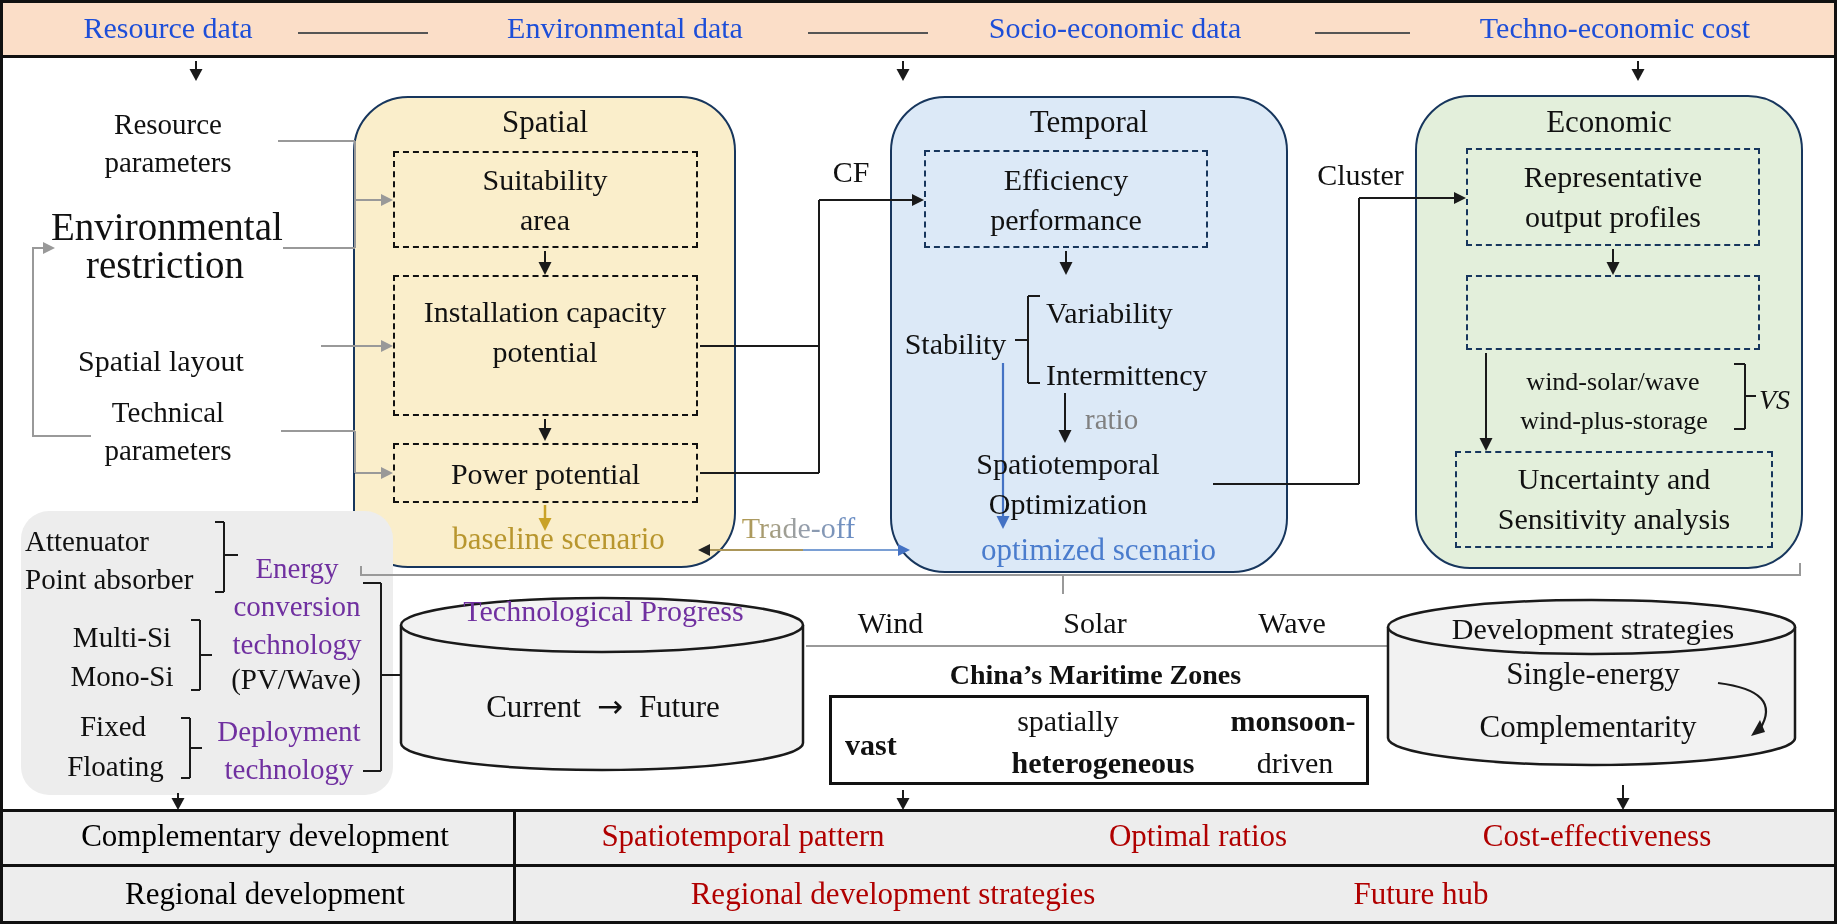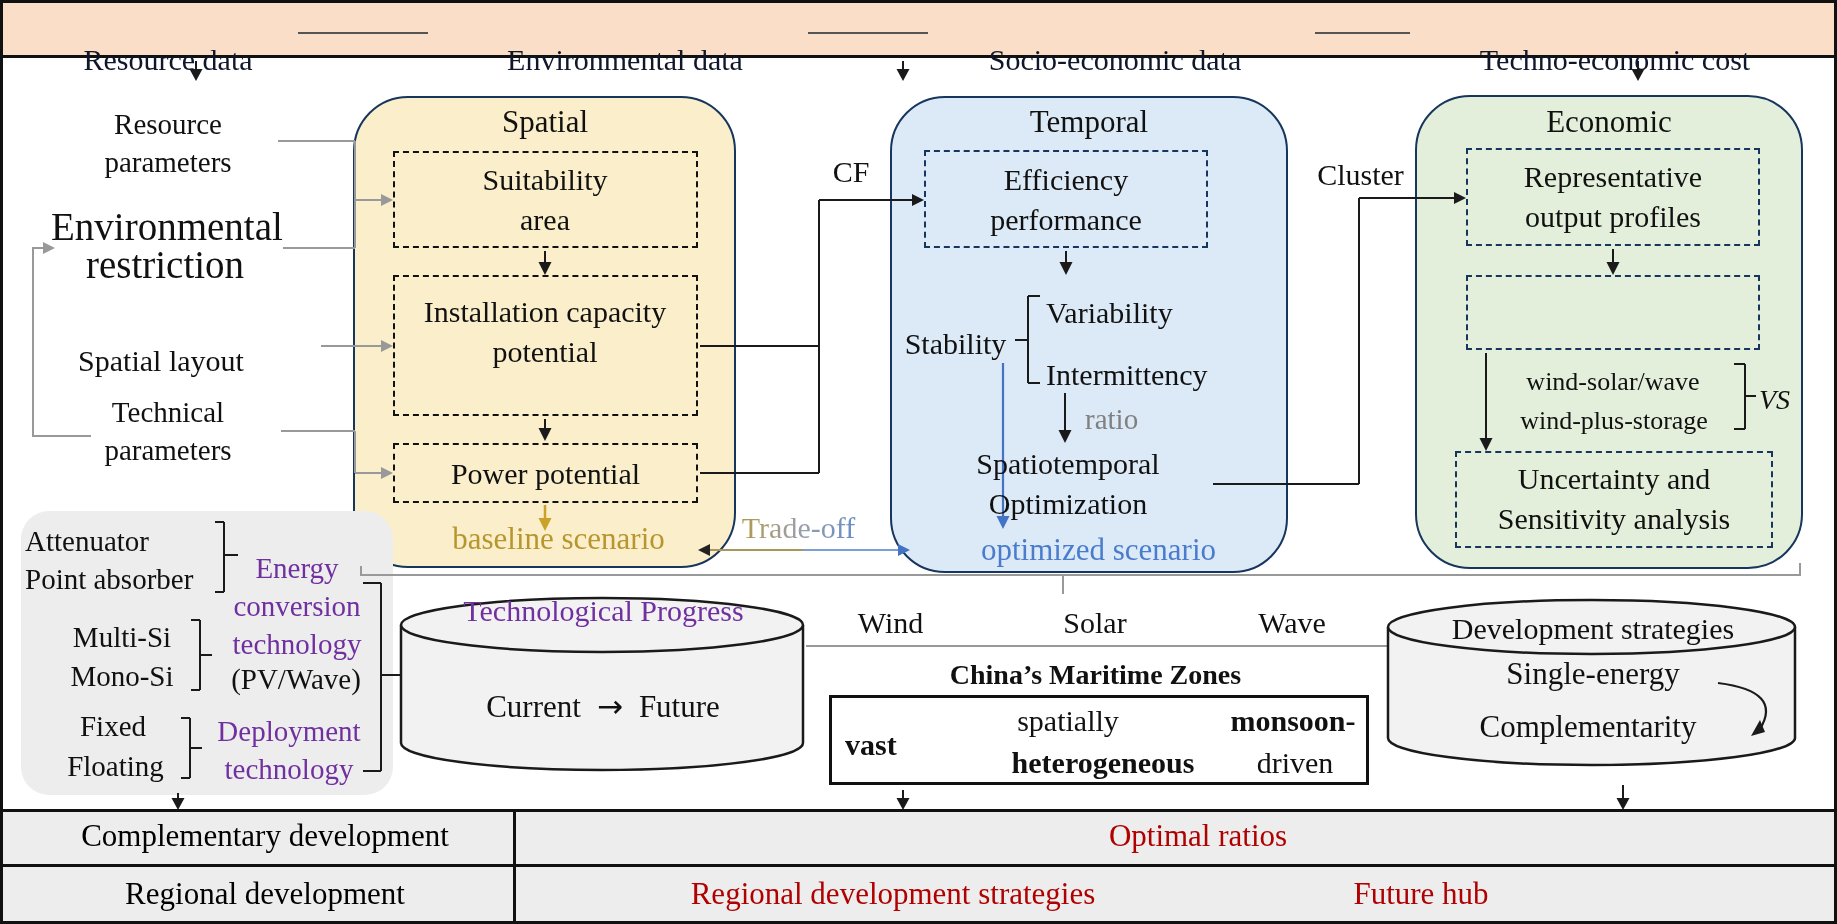--- a/index.html
+++ b/index.html
@@ -5,21 +5,21 @@
   html,body{margin:0;padding:0;background:#fff;}
   #canvas{position:relative;width:1837px;height:924px;background:#fff;border:3px solid #111;
           box-sizing:border-box;font-family:"Liberation Serif","DejaVu Serif",serif;overflow:hidden;}
   .abs{position:absolute;}
   .t{position:absolute;color:#111;font-size:30px;line-height:1.3;white-space:normal;}
   .ctr{text-align:center;}
   svg.overlay{position:absolute;left:0;top:0;width:1837px;height:924px;pointer-events:none;z-index:5;}
   .txt{z-index:8;}
   
   .hdr{position:absolute;left:0;top:0;width:1831px;height:52px;background:#fbdec8;border-bottom:3px solid #111;z-index:2;}
-  .hitem{position:absolute;top:8px;transform:translateX(-50%);font-size:30px;color:#0f172a;white-space:nowrap;z-index:8;margin-top:32px;}
+  .hitem{position:absolute;top:8px;transform:translateX(-50%);font-size:30px;color:#1d4ed8;white-space:nowrap;z-index:8;}
   .hdash{position:absolute;height:2px;background:#555;top:29px;z-index:8;}
   
   .stage{position:absolute;border:2.5px solid #17365d;border-radius:55px;z-index:2;box-sizing:border-box;}
   .dash{position:absolute;border:2px dashed #111;z-index:3;box-sizing:border-box;background:transparent;}
   .dash.navy{border-color:#17365d;}
   .graybox{position:absolute;background:#ededed;border-radius:28px;z-index:2;}
   .purple{color:#7030a0;}
   .gold{color:#b8962e;}
   .blue{color:#4a7ccd;}
   .gray{color:#808080;}
@@ -239,18 +239,20 @@
   <div class="t ctr txt" style="left:990px;top:698px;width:150px">spatially</div>
   <div class="t ctr bold txt" style="left:1210px;top:698px;width:160px">monsoon-</div>
   <div class="t ctr bold txt" style="left:975px;top:740px;width:250px">heterogeneous</div>
   <div class="t ctr txt" style="left:1232px;top:740px;width:120px">driven</div>
 
   <div class="t ctr txt" style="left:1400px;top:606px;width:380px">Development strategies</div>
   <div class="t ctr txt" style="left:1435px;top:651px;width:310px;font-size:31px">Single-energy</div>
   <div class="t ctr txt" style="left:1420px;top:704px;width:330px;font-size:31px">Complementarity</div>
 
   <span class="rowspan txt" style="left:262px;top:833px">Complementary development</span>
+  <span class="rowspan red txt" style="left:740px;top:833px">Spatiotemporal pattern</span>
   <span class="rowspan red txt" style="left:1195px;top:833px">Optimal ratios</span>
+  <span class="rowspan red txt" style="left:1594px;top:833px">Cost-effectiveness</span>
   <span class="rowspan txt" style="left:262px;top:891px">Regional development</span>
   <span class="rowspan red txt" style="left:890px;top:891px">Regional development strategies</span>
   <span class="rowspan red txt" style="left:1418px;top:891px">Future hub</span>
 
 </div>
 
 </body></html>

